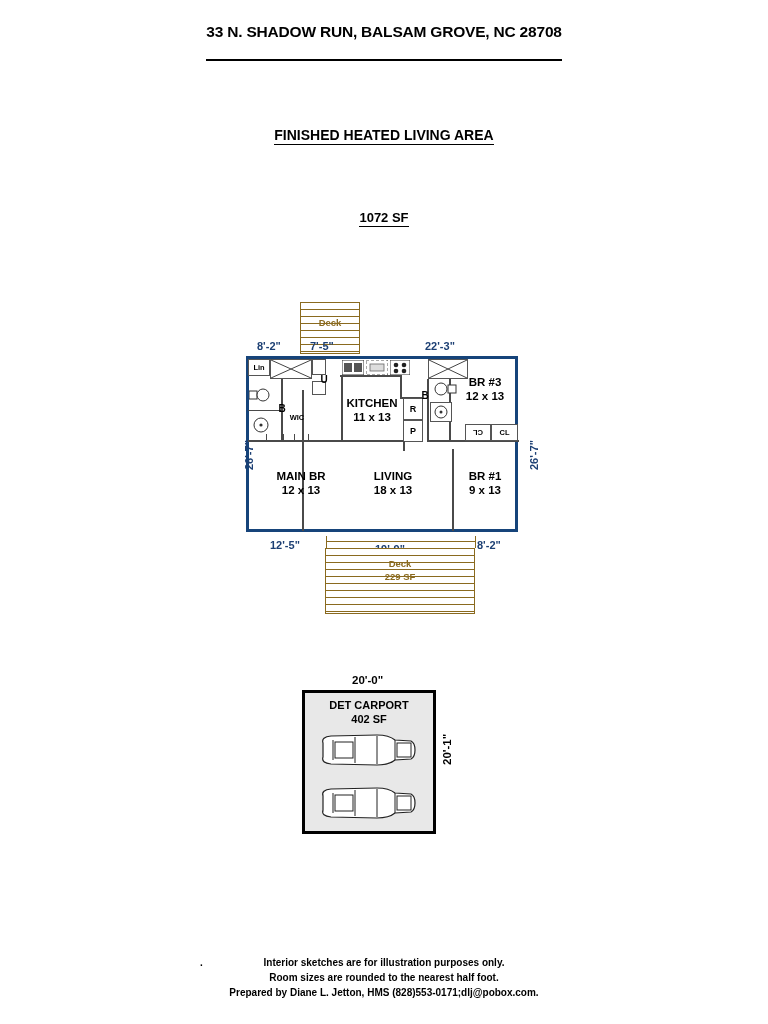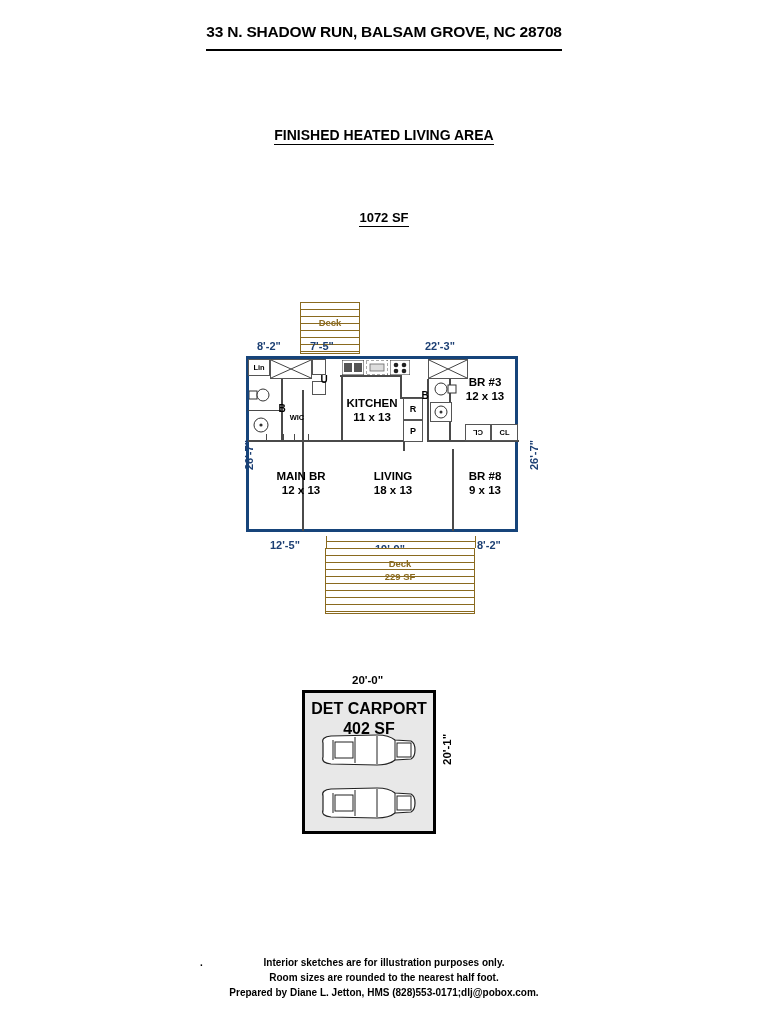--- a/index.html
+++ b/index.html
@@ -13,21 +13,21 @@
     overflow:hidden;
   }
   .page { position:absolute; inset:0; }
 
   
   .hdr-address {
     position:absolute; left:0; right:0; top:23px;
     text-align:center;
     font-size:15.5px; font-weight:bold; letter-spacing:-0.2px;
   }
-  .hdr-address span { border-bottom:2px solid #000; padding-bottom:9px; }
+  .hdr-address span { border-bottom:2px solid #000; padding-bottom:19px; }
 
   .hdr-fhla {
     position:absolute; left:0; right:0; top:127px;
     text-align:center; font-size:14px; font-weight:bold;
   }
   .hdr-fhla span { border-bottom:1.6px solid #000; padding-bottom:1px; }
 
   .hdr-sf {
     position:absolute; left:0; right:0; top:162px;
     text-align:center; font-size:13px; font-weight:bold;margin-top:48px;
@@ -259,21 +259,21 @@
       <div>MAIN BR</div>
       <div class="l2">12 x 13</div>
     </div>
 
     <div class="room" style="left:340px; top:469px; width:106px;">
       <div>LIVING</div>
       <div class="l2">18 x 13</div>
     </div>
 
     <div class="room" style="left:452px; top:469px; width:66px;">
-      <div>BR #8</div>
+      <div>BR #1</div>
       <div class="l2">9 x 13</div>
     </div>
 
     <div class="room" style="left:452px; top:375px; width:66px;">
       <div>BR #3</div>
       <div class="l2">12 x 13</div>
     </div>
 
     <div class="room" style="left:332px; top:396px; width:80px;">
       <div>KITCHEN</div>
@@ -296,21 +296,21 @@
     <div class="dimline" style="left:326px; top:541px; width:150px; height:1px;"></div>
     <div class="dimline" style="left:326px; top:536px; width:1px; height:12px;"></div>
     <div class="dimline" style="left:475px; top:536px; width:1px; height:12px;"></div>
   </div>
 
   <div>
     <div class="dim" style="left:352px; top:674px; color:#000; font-size:11.5px;">20'-0"</div>
 
     <div class="carport-box" style="left:302px; top:690px; width:134px; height:144px;"></div>
 
-    <div class="room" style="left:302px; top:699px; width:134px; font-size:16px;">
+    <div class="room" style="left:302px; top:699px; width:134px; font-size:11px;">
       <div>DET CARPORT</div>
       <div class="l2">402 SF</div>
     </div>
 
     <svg class="car" style="left:315px; top:731px;" width="104" height="38">
       <path d="M8,12 Q6,6 16,5 L62,4 Q74,4 80,9 L96,10 Q100,12 100,19 Q100,26 96,28 L80,29 Q74,34 62,34 L16,33 Q6,32 8,26 Z" fill="#fff" stroke="#222" stroke-width="1.2"></path>
       <path d="M18,9 L18,29" stroke="#222" stroke-width="1"></path>
       <path d="M40,6 L40,32" stroke="#222" stroke-width="1"></path>
       <path d="M62,5 L62,33" stroke="#222" stroke-width="1"></path>
       <path d="M80,9 L80,29" stroke="#222" stroke-width="1"></path>

